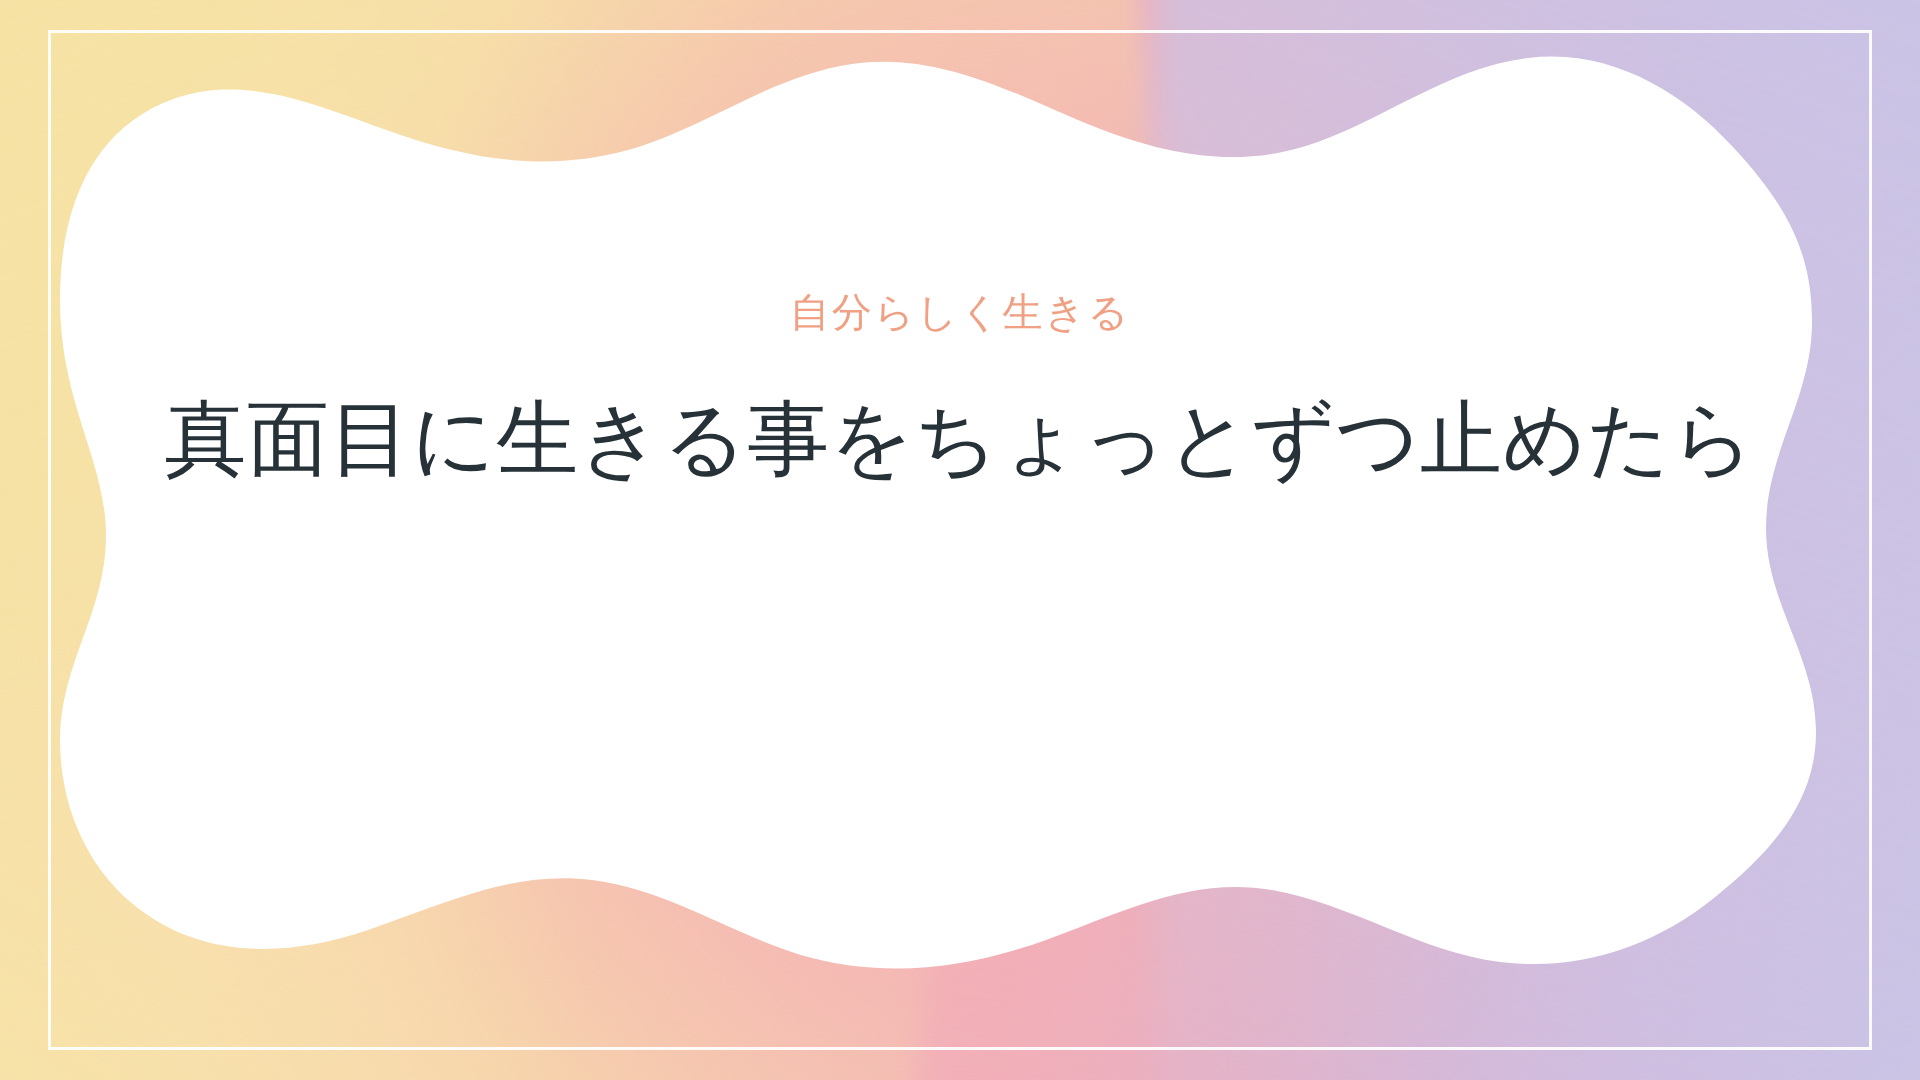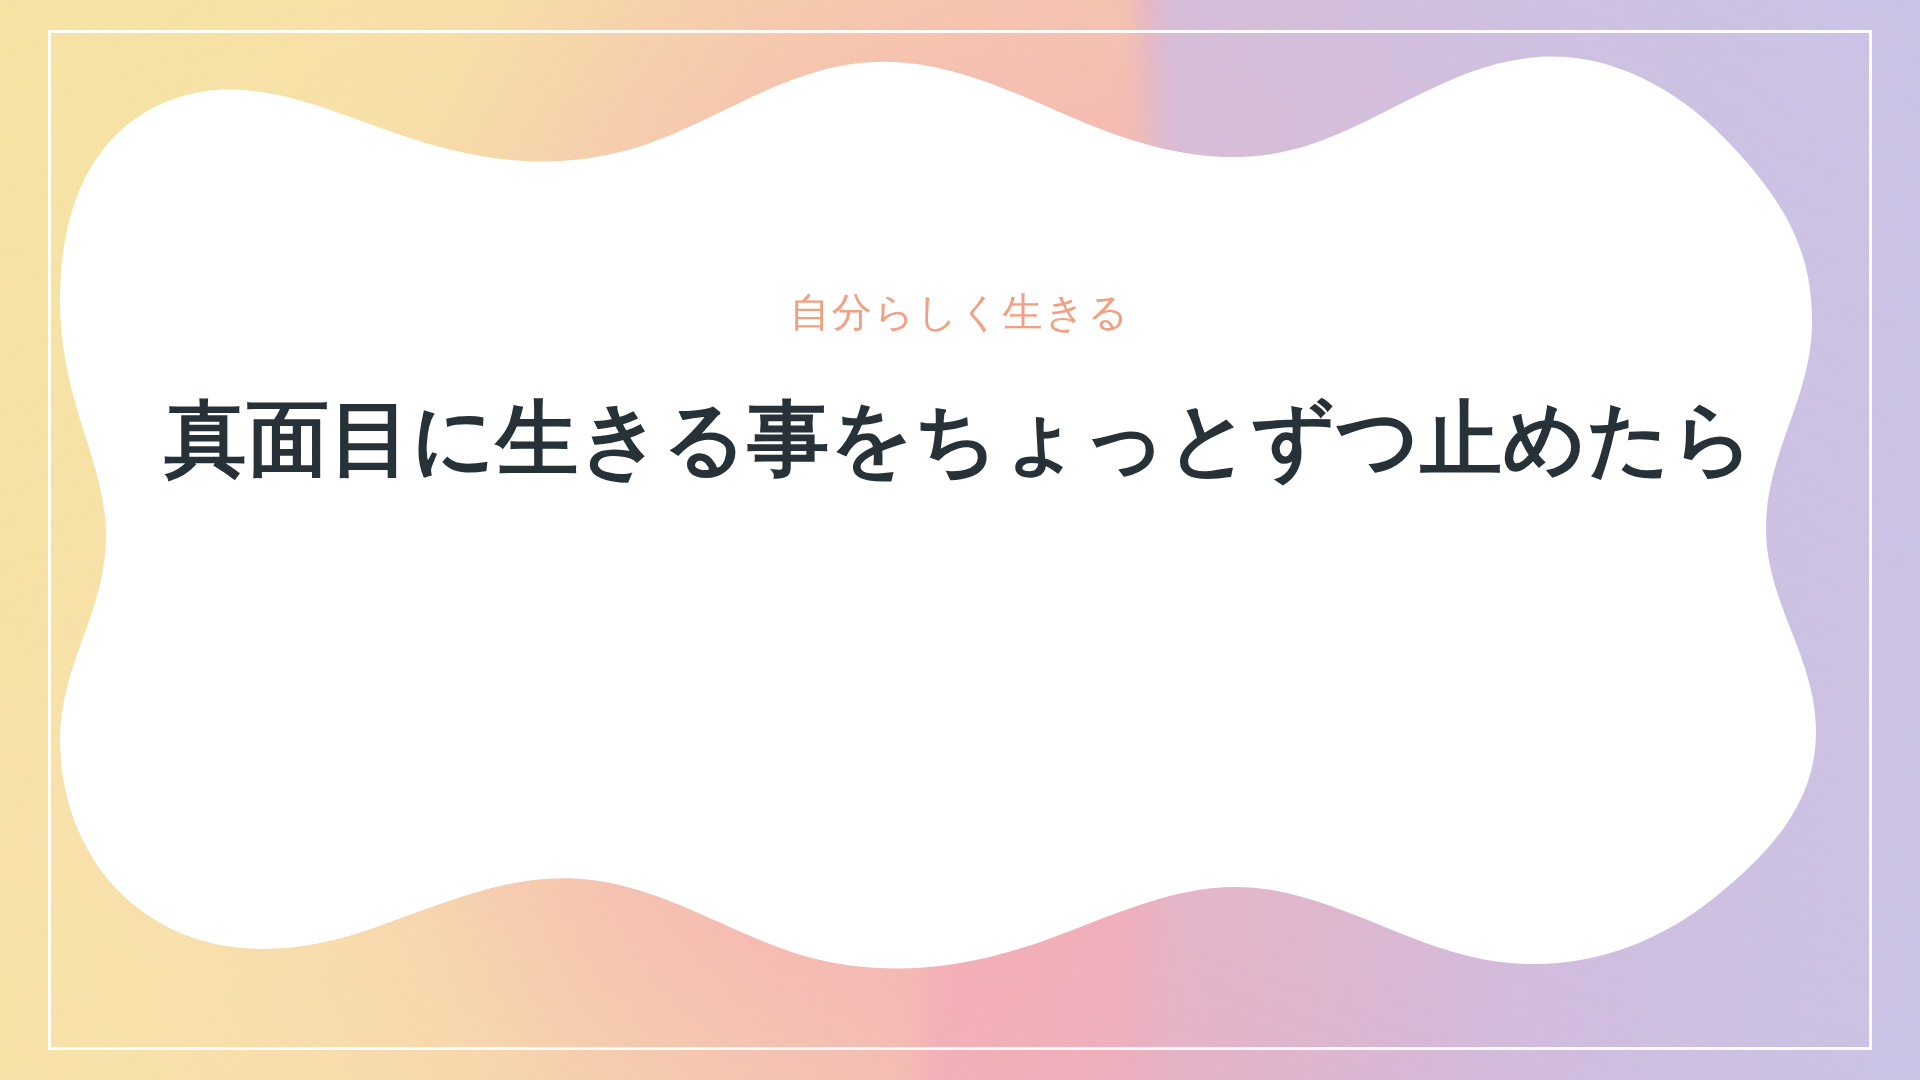--- a/index.html
+++ b/index.html
@@ -137,21 +137,21 @@
     line-height: 1.2;
     margin: 0;
     white-space: nowrap;
   }
 
   .headline {
     margin: 0;
     margin-top: 48px;
     font-family: "DejaVu Sans", "Liberation Sans", sans-serif;
     font-size: 82px;
-    font-weight: 700;
+    font-weight: 400;
     line-height: 1.34;
     color: #263238;
     text-align: center;
     letter-spacing: 0.005em;
     white-space: nowrap;
   }
   .headline .ln { display: block; }
 </style>
 </head>
 <body>

